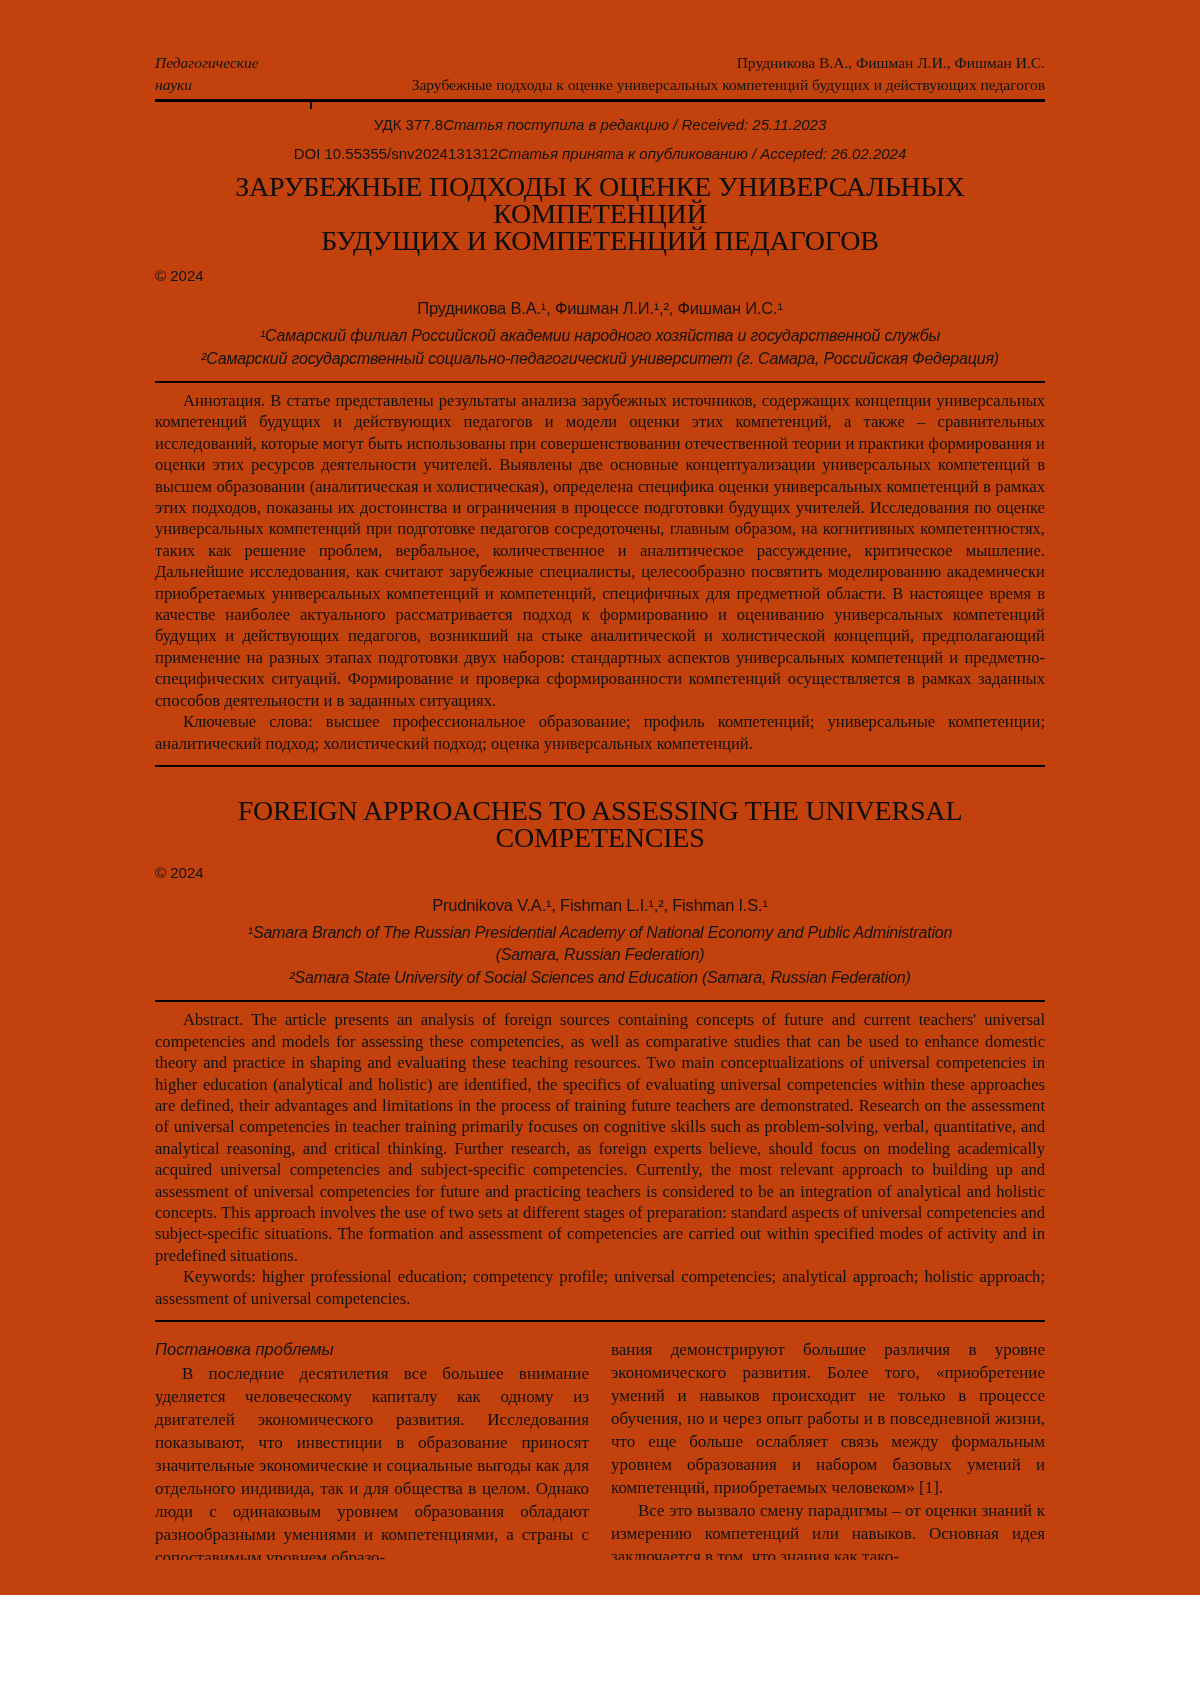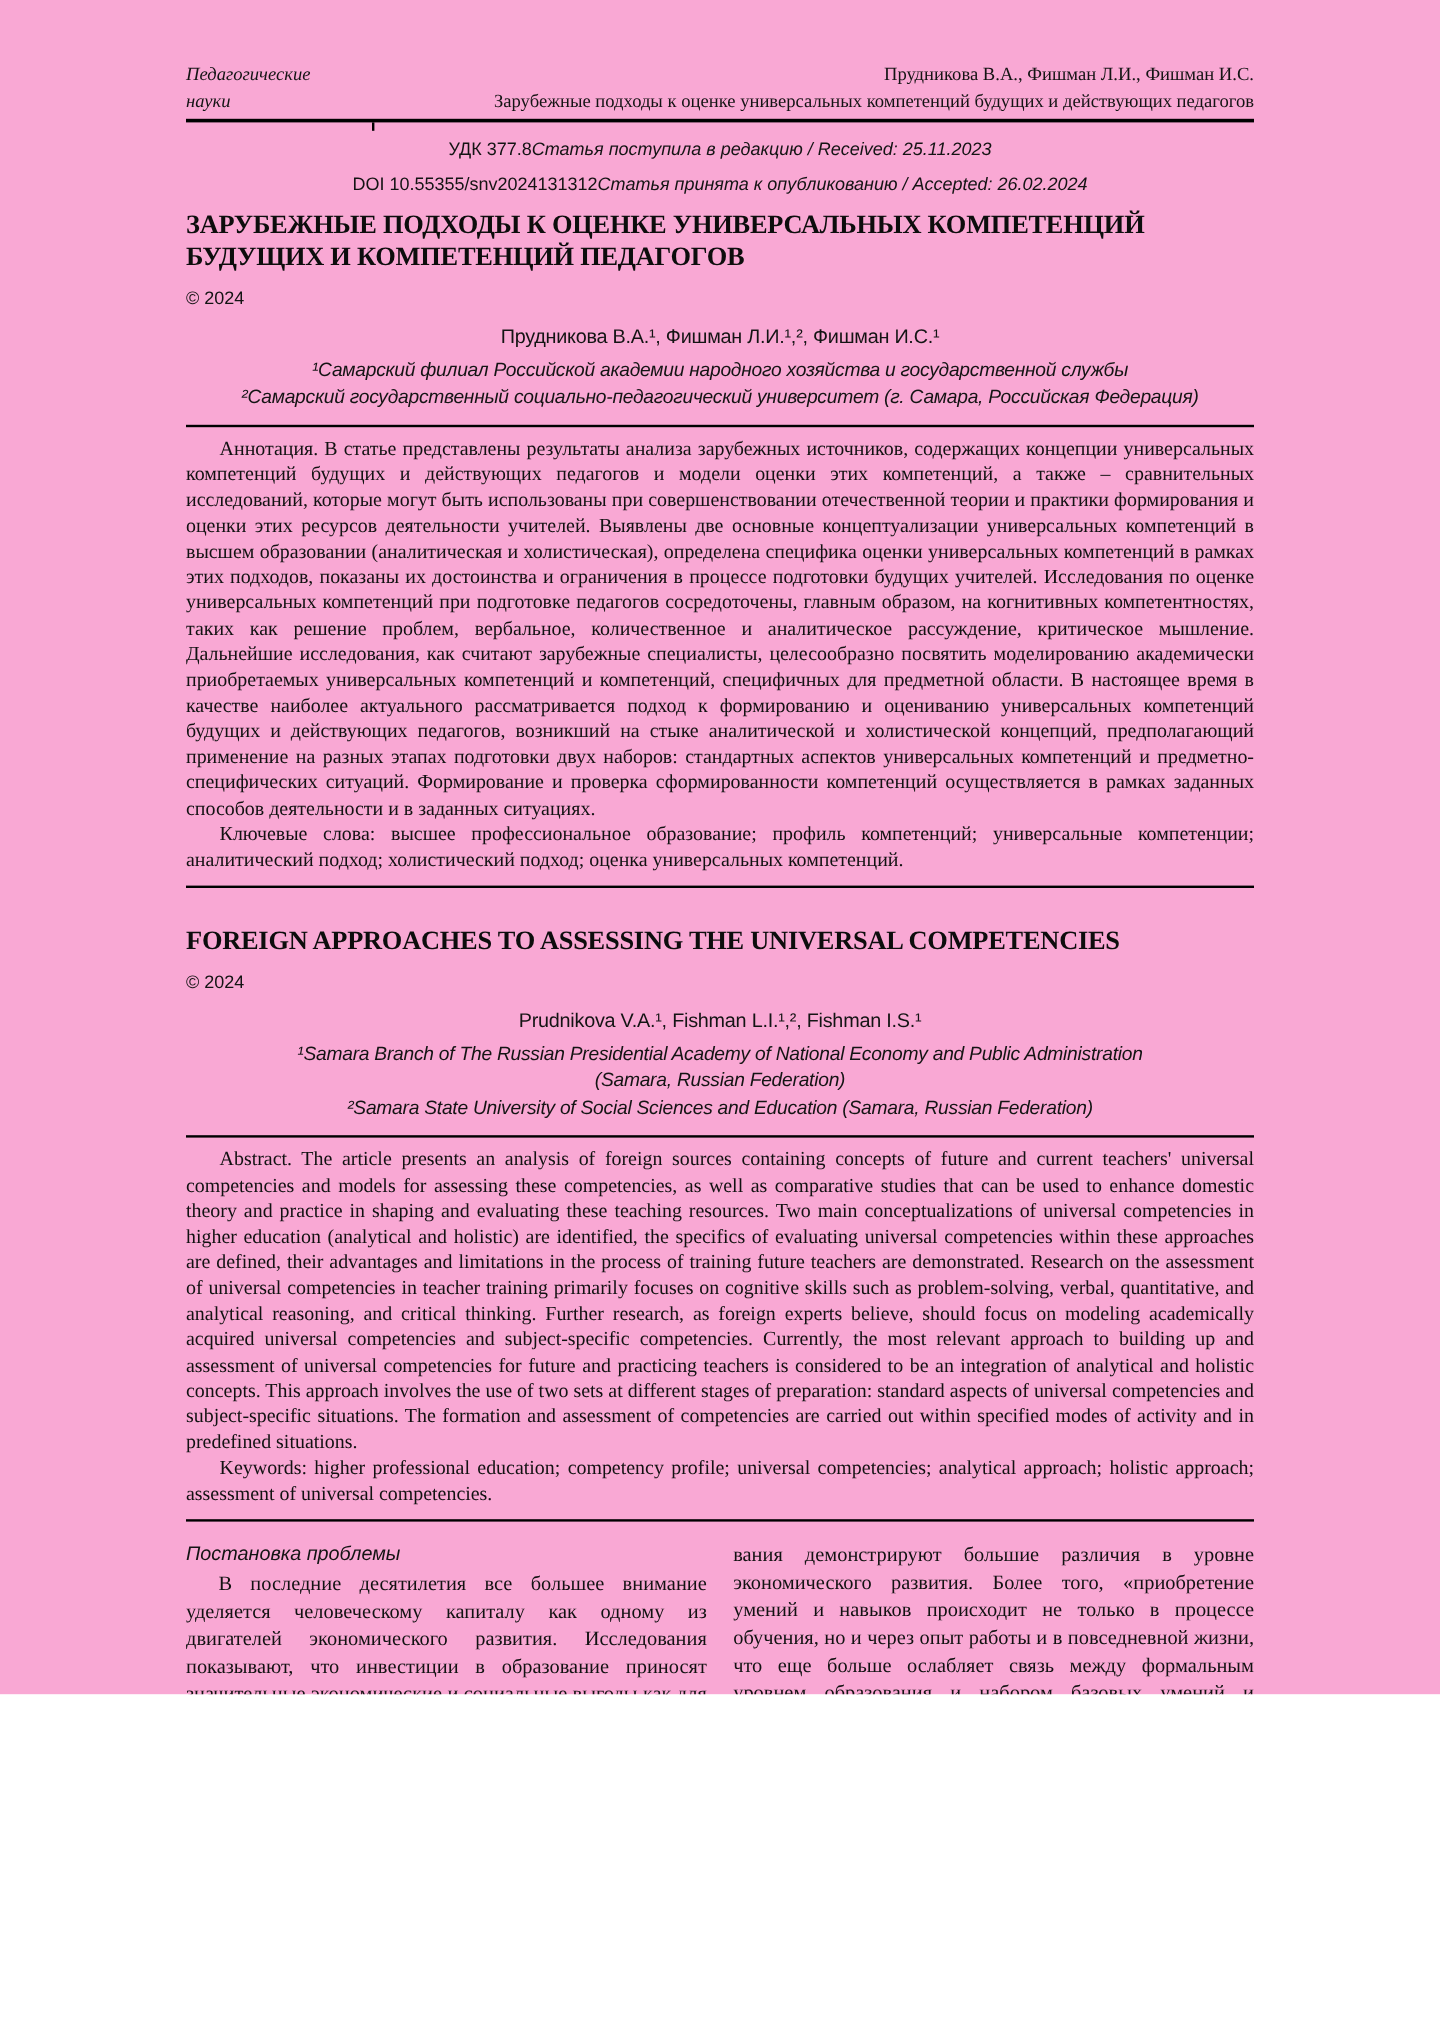--- a/index.html
+++ b/index.html
@@ -1,37 +1,37 @@
 <!DOCTYPE html>
 <html><head>
 <meta charset="utf-8">
 <style>
   * { margin:0; padding:0; box-sizing:border-box; }
   html,body { background:#ffffff; }
   .page {
     position:relative;
-    width:1200px; height:1412px;
-    background:#f9a8d4; color:#141414;
+    width:1200px; height:1595px;
+    background:#c2410c; color:#141414;
     font-family:"Liberation Serif", serif;
     padding:52px 155px 0 155px;
     overflow:hidden;
   }
   
   .running-head { display:flex; justify-content:space-between; align-items:flex-start; }
   .rh-left { font-style:italic; font-size:15.5px; line-height:22px; white-space:nowrap; }
   .rh-right { text-align:right; font-size:15.5px; line-height:22px; flex:1; padding-left:30px; }
   .head-rule { border-top:3px solid #000; margin-top:3px; position:relative; }
   .head-tick { position:absolute; left:155px; top:0; width:2px; height:7px; background:#000; }
   
   .meta-block { margin-top:13px; font-family:"Liberation Sans", sans-serif; font-size:15px; }
   .meta-row { display:flex; justify-content:center; line-height:20px; margin-bottom:9px; }
   .meta-right { font-style:italic; }
   
   .article-title {
-    font-weight:bold; font-size:22px; line-height:27px;
+    text-align:center; font-weight:normal; font-size:28px; line-height:27px;
     font-family:"Liberation Serif", serif; letter-spacing:-0.2px; margin-top:9px; color:#0d0d0d;
   }
   .copyright { font-family:"Liberation Sans", sans-serif; font-size:15px; margin-top:13px; }
   .authors-line {
     text-align:center; font-weight:normal; font-family:"Liberation Sans", sans-serif;
     font-size:16.5px; margin-top:15px; letter-spacing:-0.2px;
   }
   .affiliations {
     text-align:center; font-style:italic; font-family:"Liberation Sans", sans-serif;
     font-size:16px; line-height:22.5px; margin-top:7px; letter-spacing:-0.2px;

